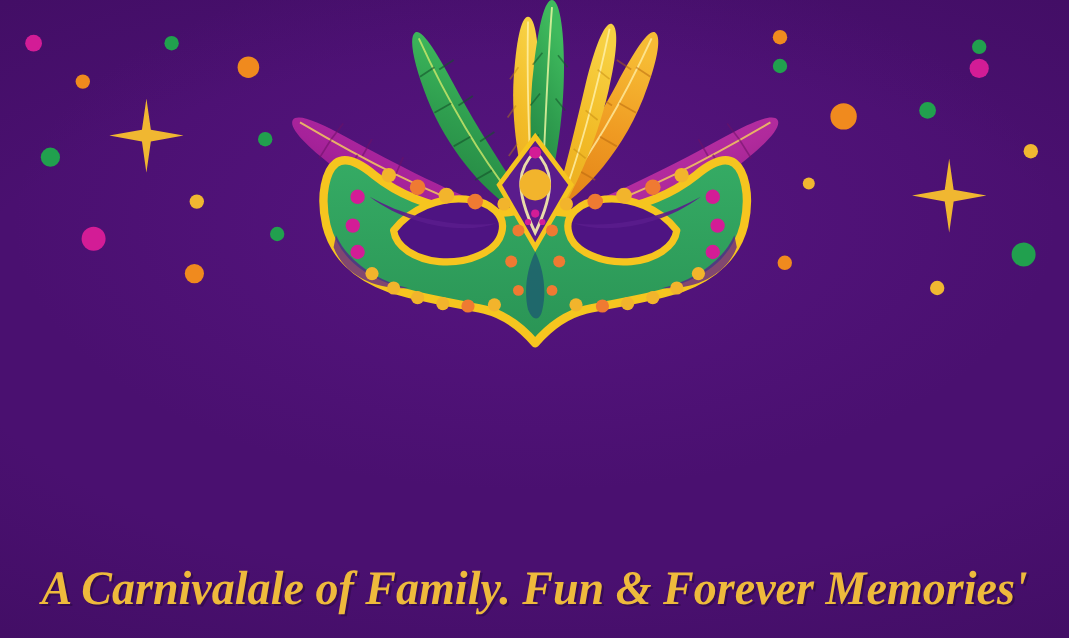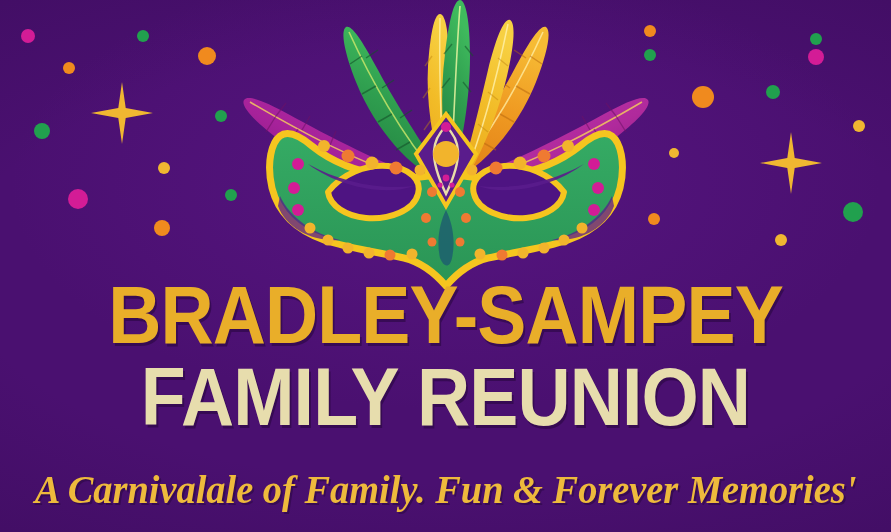--- a/index.html
+++ b/index.html
@@ -353,20 +353,16 @@
           <circle cx="260" cy="172" r="6.5" fill="#ef7a32"></circle>
           <circle cx="236" cy="174" r="5.5" fill="#f2b42c"></circle>
           <circle cx="224" cy="196" r="5" fill="#ef7a32"></circle>
           <circle cx="230" cy="222" r="5" fill="#ef7a32"></circle>
           <circle cx="224" cy="246" r="4.5" fill="#ef7a32"></circle>
         </g>
       </g>
     </svg>
   </div>
 
-  <div class="headlines">
-    <span class="title-main" style="transform: scaleX(0.897868);">BRADLEY-SAMPEY</span>
-    <span class="title-sub" style="transform: scaleX(0.897868);">FAMILY REUNION</span>
-  </div>
 
   <div class="tagline" style="transform: scaleX(0.959596);">A Carnivalale of Family. Fun &amp; Forever Memories'</div>
 
 </div>
 
 </body></html>

